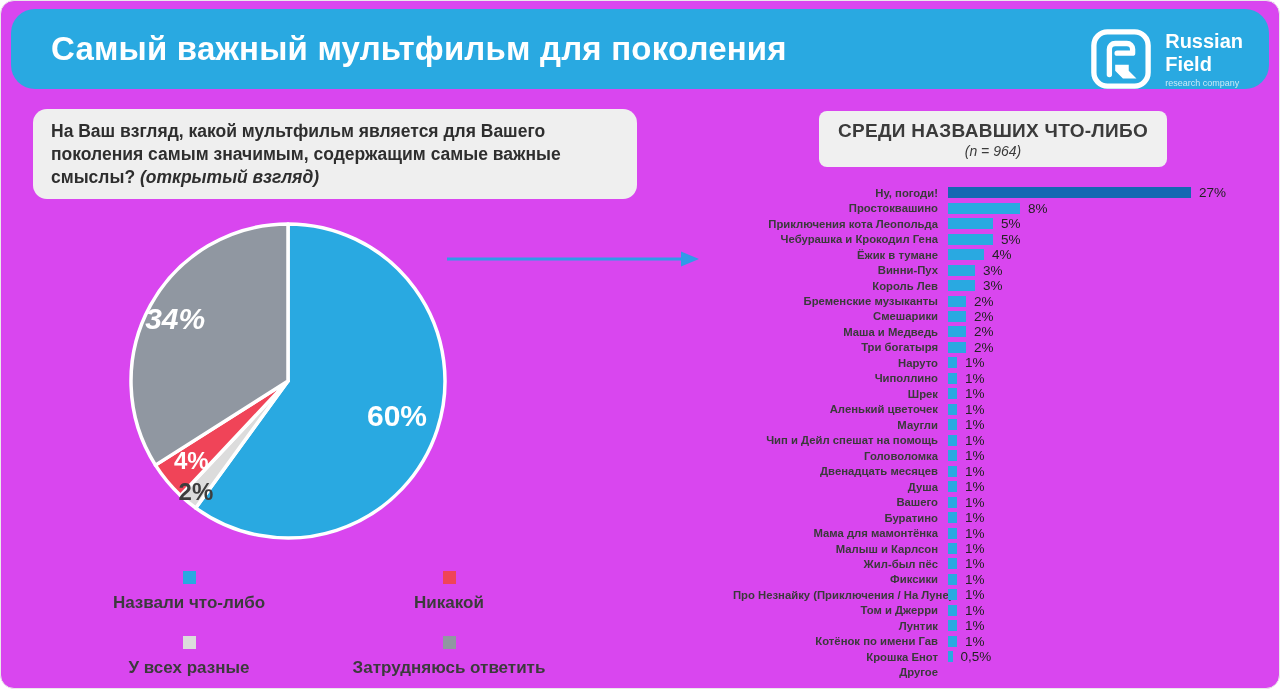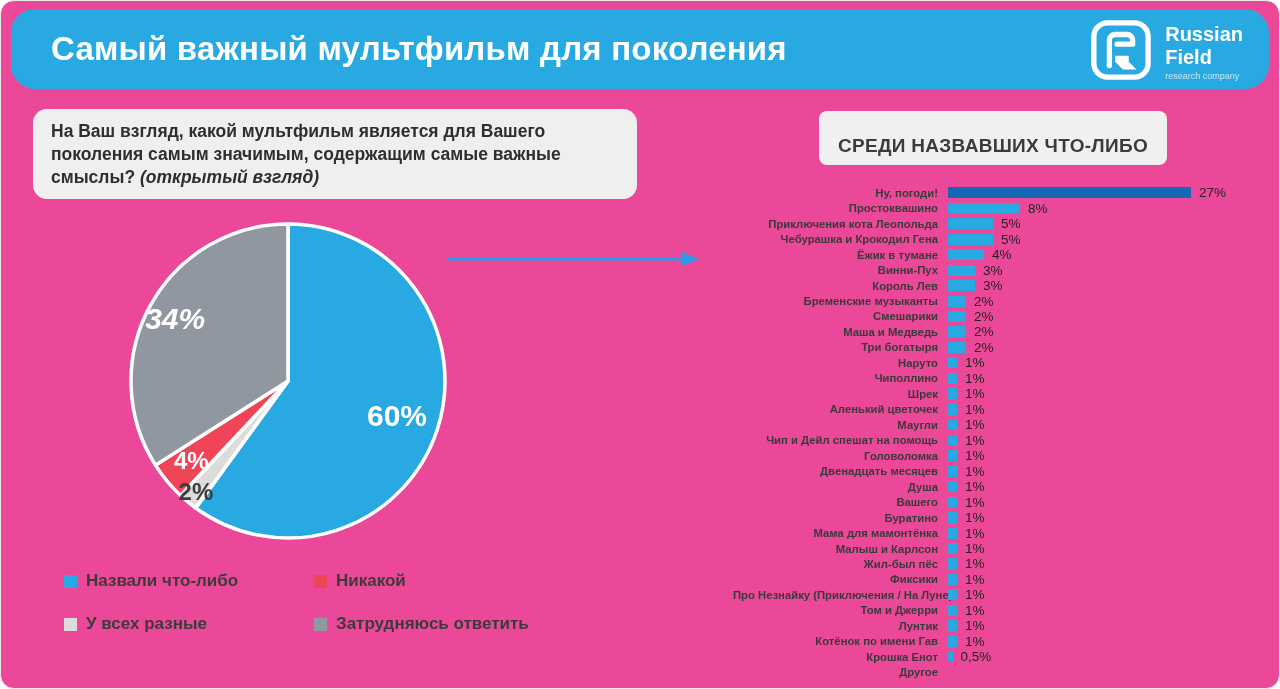--- a/index.html
+++ b/index.html
@@ -1,44 +1,44 @@
 <!DOCTYPE html>
 <html><head>
 <meta charset="utf-8">
 <style>
   * { margin:0; padding:0; box-sizing:border-box; }
   html,body { width:1280px; height:689px; background:#fff; font-family:"Liberation Sans", sans-serif; overflow:hidden; }
-  .slide { position:relative; width:1280px; height:689px; background:#ec4899; border:1px solid #e9e9e9; border-radius:14px; overflow:hidden; }
+  .slide { position:relative; width:1280px; height:689px; background:#d946ef; border:1px solid #e9e9e9; border-radius:14px; overflow:hidden; }
 
   
   .header-bar { position:absolute; left:10px; top:8px; right:10px; height:80px; background:#29A9E1; border-radius:24px; display:flex; align-items:center; }
   .page-title { color:#fff; font-weight:bold; font-size:33px; padding-left:40px; letter-spacing:0.2px; }
-  .logo-block { position:absolute; right:26px; top:4px; height:68px; display:flex; align-items:flex-end; gap:13px; }
+  .logo-block { position:absolute; right:26px; top:16px; height:68px; display:flex; align-items:center; gap:13px; }
   .logo-text .l1, .logo-text .l2 { color:#fff; font-weight:bold; font-size:20px; line-height:1.15; }
   .logo-text .tag { color:rgba(255,255,255,0.75); font-size:9px; margin-top:2px; }
 
   
   .question-box { position:absolute; left:32px; top:108px; width:604px; background:#EFEFEF; border-radius:14px; padding:11px 18px; font-size:17.5px; line-height:1.3; color:#2e2e2e; font-weight:600; }
   .question-box .it { font-style:italic; font-weight:600; }
 
   
-  .subgroup-box { position:absolute; left:818px; top:110px; width:348px; background:#F0F0F0; border-radius:8px; padding:24px 4px 8px; text-align:center; color:#3b3b3b; }
+  .subgroup-box { position:absolute; left:818px; top:110px; width:348px; background:#F0F0F0; border-radius:8px; padding:9px 4px 8px; text-align:center; color:#3b3b3b; }
   .subgroup-box .t { font-size:19px; font-weight:bold; letter-spacing:0.3px; }
   .subgroup-box .s { font-size:14px; font-style:italic; margin-top:1px; }
 
   
   .pie-wrap { position:absolute; left:125px; top:218px; width:324px; height:324px; }
   .pie-label { position:absolute; transform:translate(-50%,-50%); font-weight:bold; white-space:nowrap; }
 
   
   .arrow-svg { position:absolute; left:442px; top:242px; }
 
   
   .legend { position:absolute; left:63px; top:570px; display:grid; grid-template-columns:250px 270px; row-gap:23px; }
-  .legend-item { display:flex; align-items:center; gap:9px; font-size:17px; font-weight:600; color:#3b3b3b; }
+  .legend-item { display:flex; align-items:center; gap:9px; font-size:17px; font-weight:600; color:#3b3b3b;flex-direction:column; }
   .legend-swatch { width:13px; height:13px; flex:0 0 13px; }
 
   
   .bar-chart { position:absolute; left:700px; top:184px; width:575px;margin-left:32px; }
   .bar-row { display:flex; align-items:center; height:15.47px; }
   .bar-label { width:205px; text-align:right; font-size:11.3px; font-weight:600; color:#3a3a3a; white-space:nowrap; }
   .bar-track { display:flex; align-items:center; margin-left:10px; }
   .bar-fill { height:11px; }
   .bar-value { margin-left:8px; font-size:13.5px; color:#222; }
 </style>
@@ -63,20 +63,21 @@
     </div>
   </div>
 
   <div class="question-box">
     <span>На Ваш взгляд, какой мультфильм является для Вашего поколения самым значимым, содержащим самые важные смыслы?</span>
     <span class="it">(открытый взгляд)</span>
   </div>
 
   <div class="subgroup-box">
     <div class="t">СРЕДИ НАЗВАВШИХ ЧТО-ЛИБО</div>
+    <div class="s">(n = 964)</div>
   </div>
 
   <div class="pie-wrap">
     <svg id="pie-svg" width="324" height="324" viewBox="0 0 324 324">
         <path d="M 162 162 L 162.00 5.00 A 157 157 0 1 1 69.72 289.02 Z" fill="#29A9E1" stroke="#ffffff" stroke-width="3.5" stroke-linejoin="round"></path>
         <path d="M 162 162 L 69.72 289.02 A 157 157 0 0 1 54.53 276.45 Z" fill="#DCDCDC" stroke="#ffffff" stroke-width="3.5" stroke-linejoin="round"></path>
         <path d="M 162 162 L 54.53 276.45 A 157 157 0 0 1 29.44 246.12 Z" fill="#F04458" stroke="#ffffff" stroke-width="3.5" stroke-linejoin="round"></path>
         <path d="M 162 162 L 29.44 246.12 A 157 157 0 0 1 162.00 5.00 Z" fill="#9097A1" stroke="#ffffff" stroke-width="3.5" stroke-linejoin="round"></path>
       </svg>
     <div id="pie-labels">

